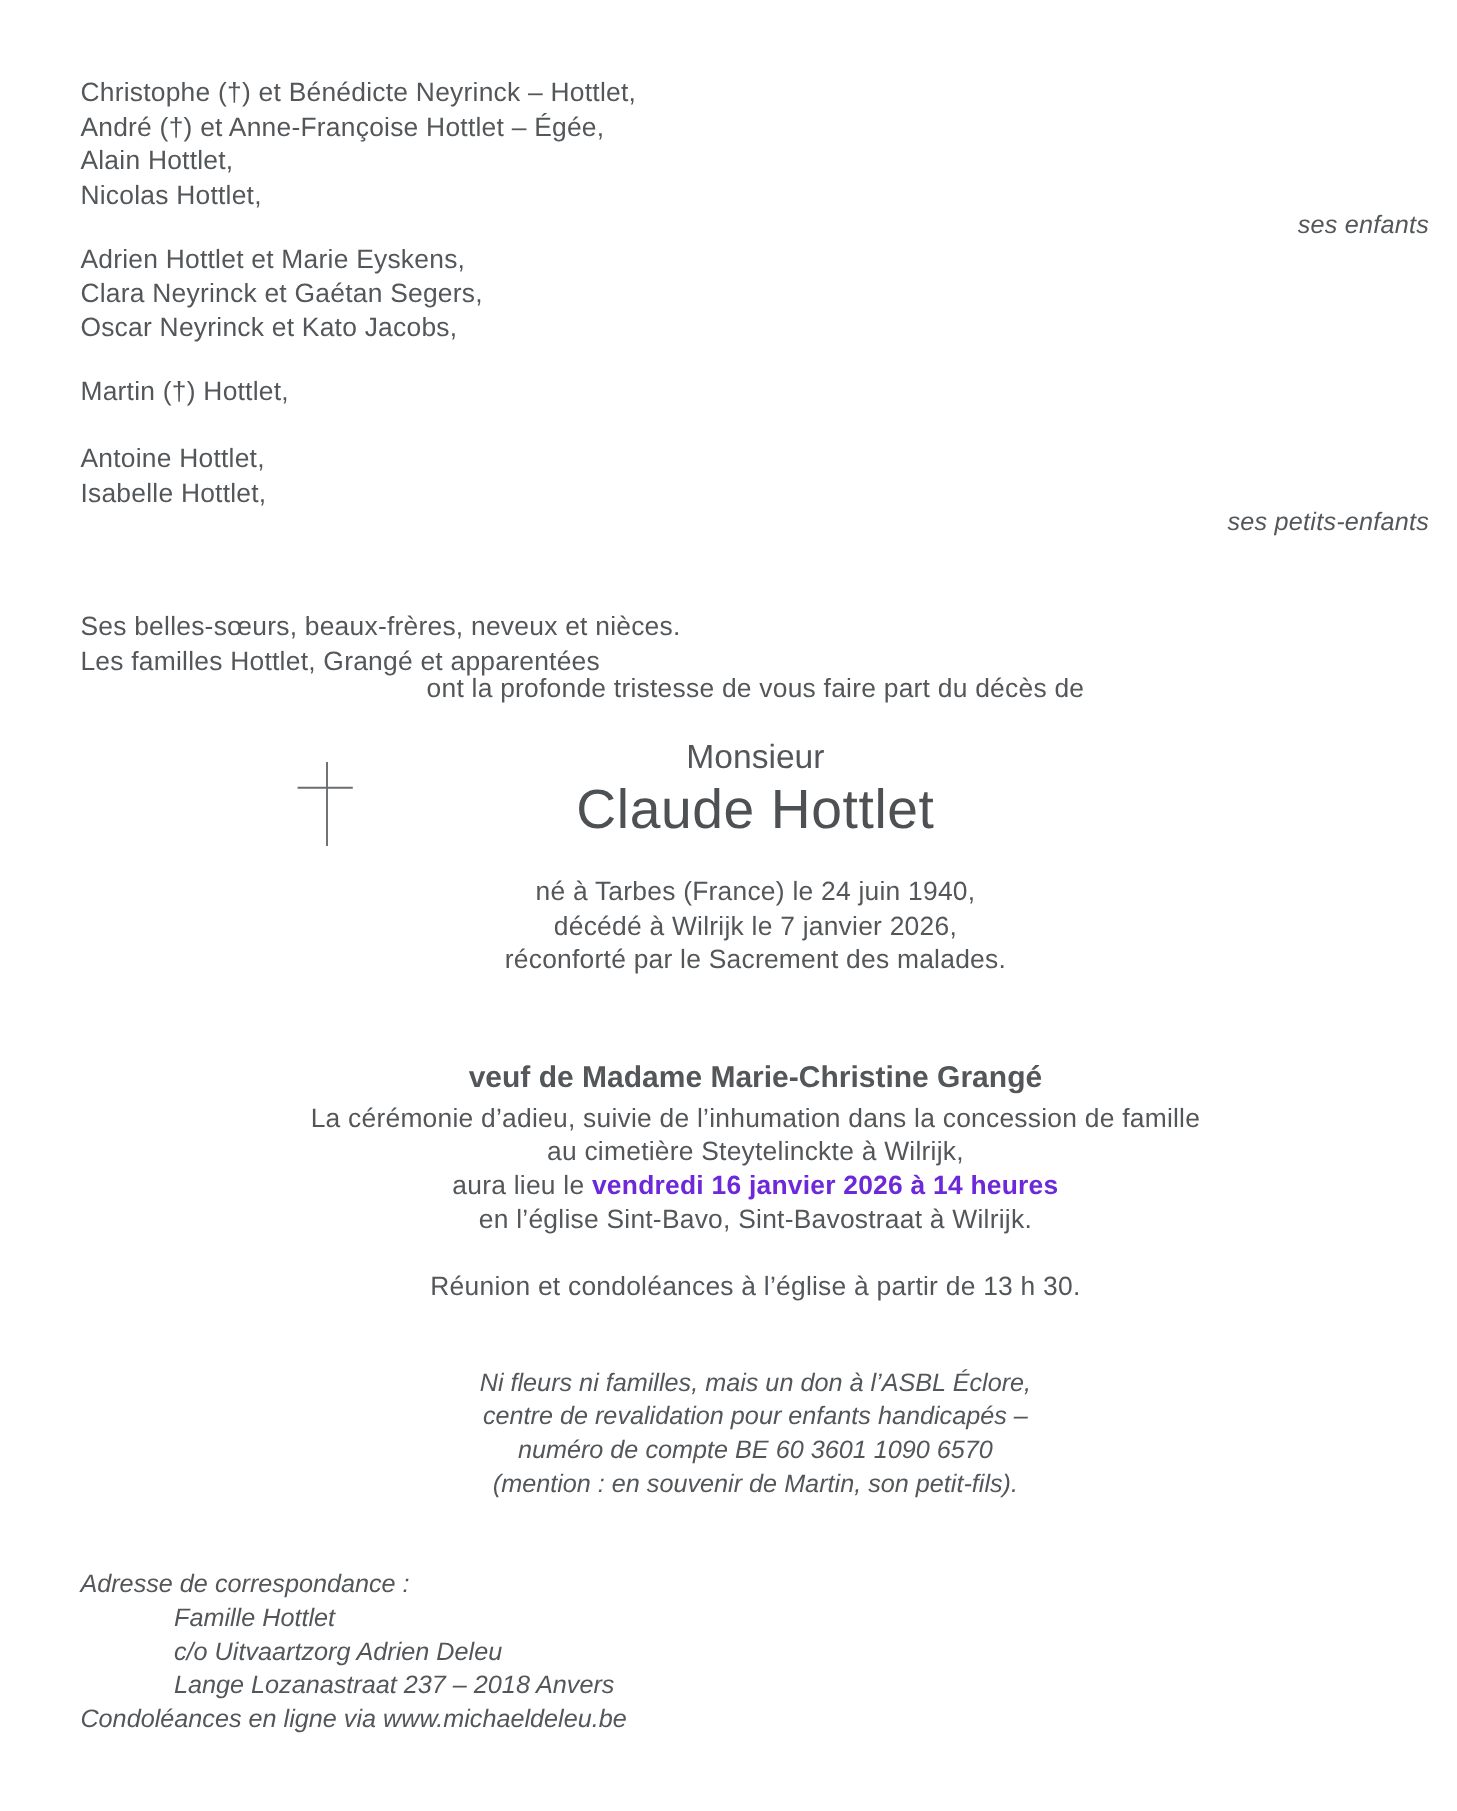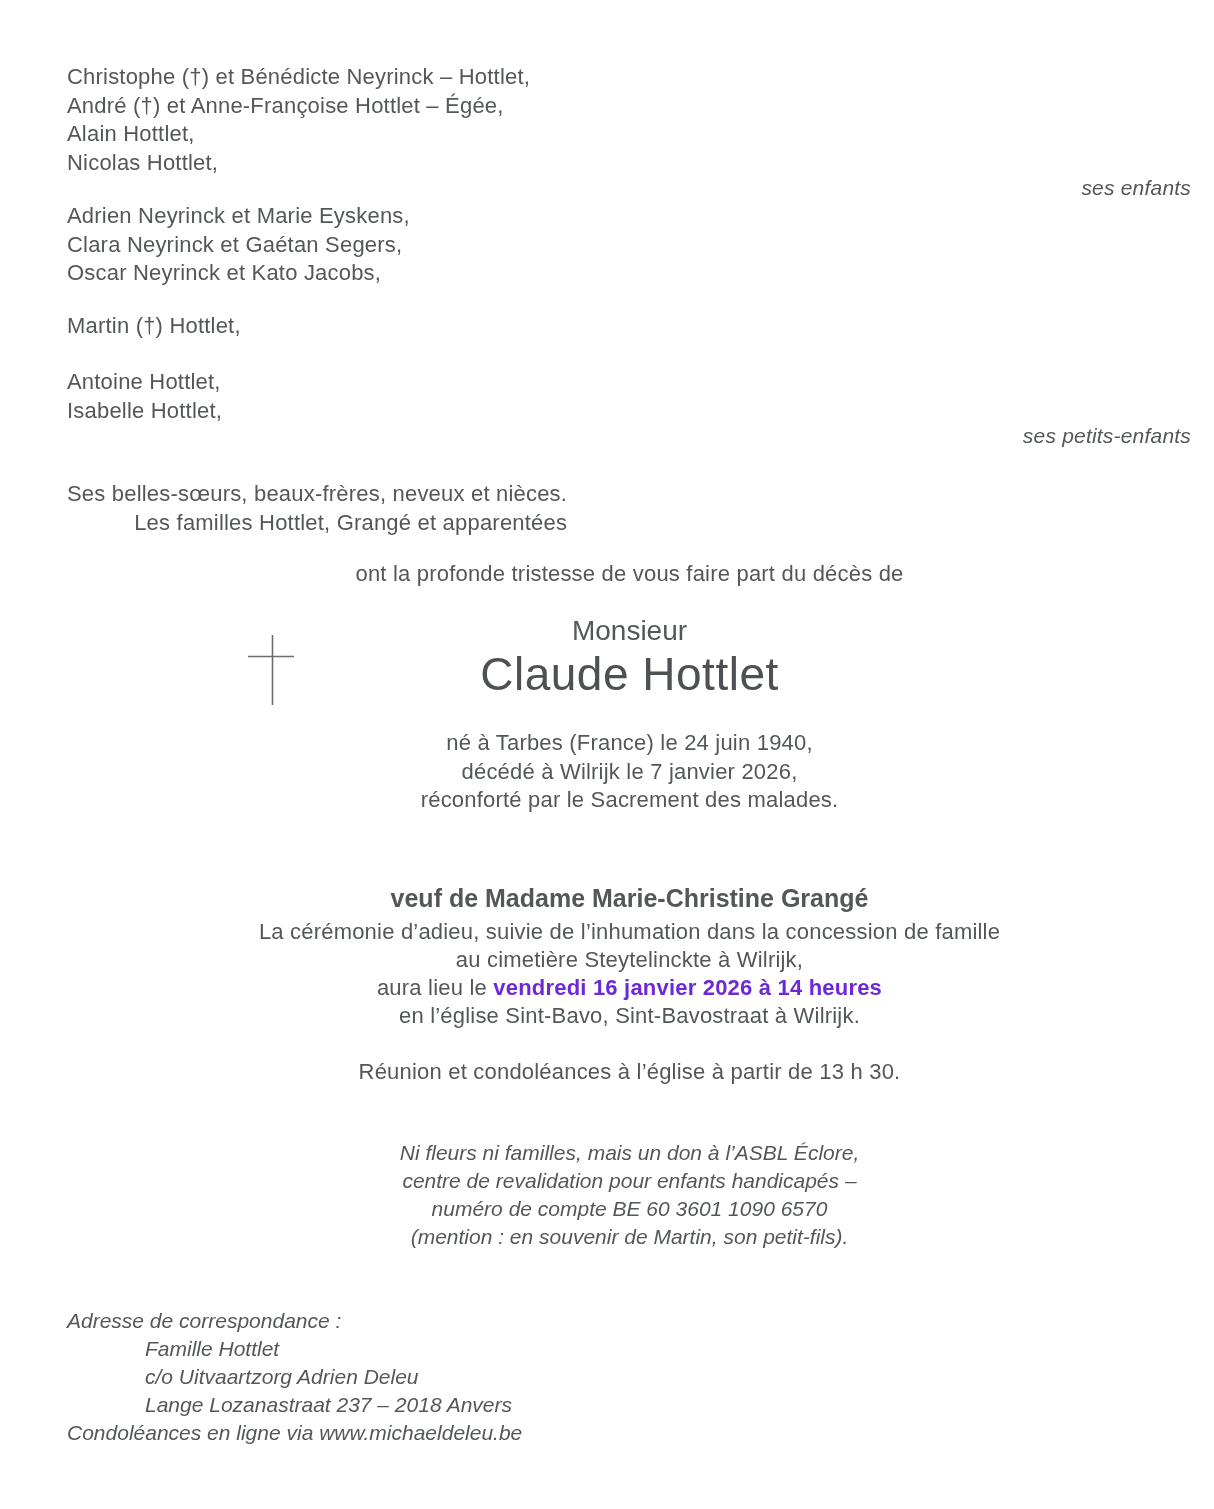--- a/index.html
+++ b/index.html
@@ -67,35 +67,35 @@
   <div class="abs left-col txt" style="top:63px;">
     <div>Christophe (†) et Bénédicte Neyrinck – Hottlet,</div>
     <div>André (†) et Anne-Françoise Hottlet – Égée,</div>
     <div>Alain Hottlet,</div>
     <div>Nicolas Hottlet,</div>
   </div>
 
   <div class="abs right-label txt" style="top:174px;">ses enfants</div>
 
   <div class="abs left-col txt" style="top:202px;">
-    <div>Adrien Neyrinck et Marie Eyskens,</div>
+    <div>Adrien Hottlet et Marie Eyskens,</div>
     <div>Clara Neyrinck et Gaétan Segers,</div>
     <div>Oscar Neyrinck et Kato Jacobs,</div>
   </div>
 
   <div class="abs left-col txt" style="top:312px;">Martin (†) Hottlet,</div>
 
   <div class="abs left-col txt" style="top:368px;">
     <div>Antoine Hottlet,</div>
     <div>Isabelle Hottlet,</div>
   </div>
 
   <div class="abs right-label txt" style="top:422px;">ses petits-enfants</div>
 
-  <div class="abs left-col txt" style="top:480px;text-align:right;">
+  <div class="abs left-col txt" style="top:508px;">
     <div>Ses belles-sœurs, beaux-frères, neveux et nièces.</div>
     <div>Les familles Hottlet, Grangé et apparentées</div>
   </div>
 
   <div class="abs centered txt" style="top:560px;">ont la profonde tristesse de vous faire part du décès de</div>
 
   <div class="abs centered monsieur" style="top:615px;">Monsieur</div>
 
   <div class="cross-wrap">
     <svg width="48" height="72" viewBox="0 0 48 72" xmlns="http://www.w3.org/2000/svg" aria-hidden="true">

